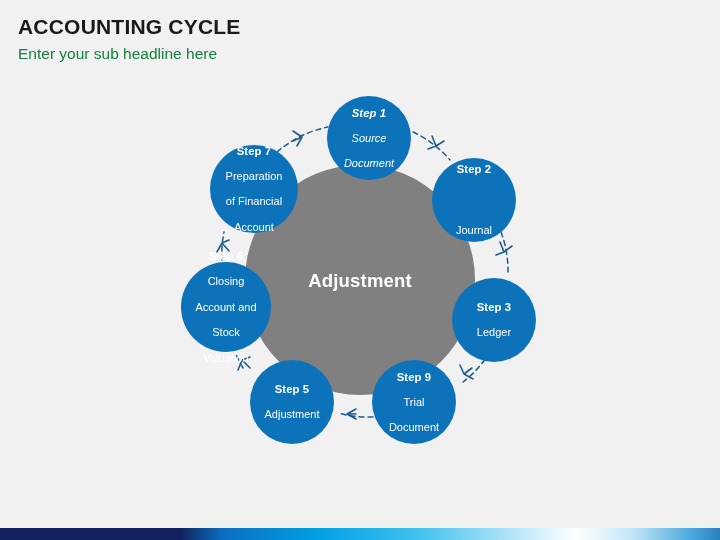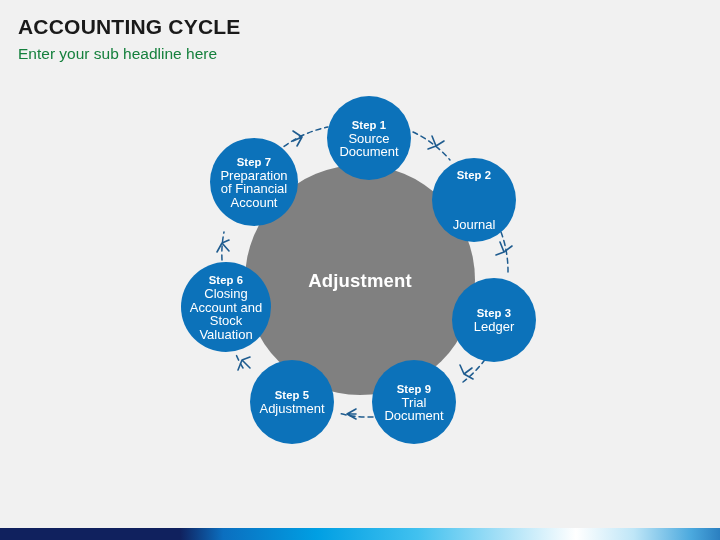--- a/index.html
+++ b/index.html
@@ -94,24 +94,24 @@
   }
   .step-title {
     color: #ffffff;
     font-size: 11.3px;
     font-weight: bold;
     line-height: 14px;
     letter-spacing: 0.1px;
   }
   .step-desc {
     color: #ffffff;
-    font-size: 13px;
+    font-size: 11px;
     font-weight: normal;
     line-height: 13.5px;
-    margin-top: 0px;
+    margin-top: 12px;
   }
 
   
   #footer-bar {
     position: absolute;
     left: 0;
     bottom: 0;
     width: 720px;
     height: 12px;
     background: linear-gradient(
@@ -169,21 +169,21 @@
         <path d="M 57 172 L 62 163 L 69 171 M 62 163 L 69 160"></path>
       </g>
     </svg>
 
     <div class="hub" style="left:85px; top:85px; width:230px; height:230px;">
       <div class="hub-label">
         <div>Adjustment</div>
       </div>
     </div>
 
-    <div class="step" style="left:167px; top:16px; width:84px; height:84px;">
+    <div class="step" style="left:167px; top:16px; width:84px; height:84px;font-style:italic;">
       <div class="step-title">Step 1</div>
       <div class="step-desc">Source</div>
       <div class="step-desc">Document</div>
     </div>
 
     <div class="step" style="left:272px; top:78px; width:84px; height:84px;gap:36px;">
       <div class="step-title">Step 2</div>
       <div class="step-desc">Journal</div>
     </div>
 
@@ -204,21 +204,21 @@
     </div>
 
     <div class="step" style="left:21px; top:182px; width:90px; height:90px;">
       <div class="step-title">Step 6</div>
       <div class="step-desc">Closing</div>
       <div class="step-desc">Account and</div>
       <div class="step-desc">Stock</div>
       <div class="step-desc">Valuation</div>
     </div>
 
-    <div class="step" style="left:50px; top:58px; width:88px; height:88px;">
+    <div class="step" style="left:50px; top:65px; width:88px; height:88px;">
       <div class="step-title">Step 7</div>
       <div class="step-desc">Preparation</div>
       <div class="step-desc">of Financial</div>
       <div class="step-desc">Account</div>
     </div>
 
   </div>
 
   <div id="footer-bar"></div>
 

